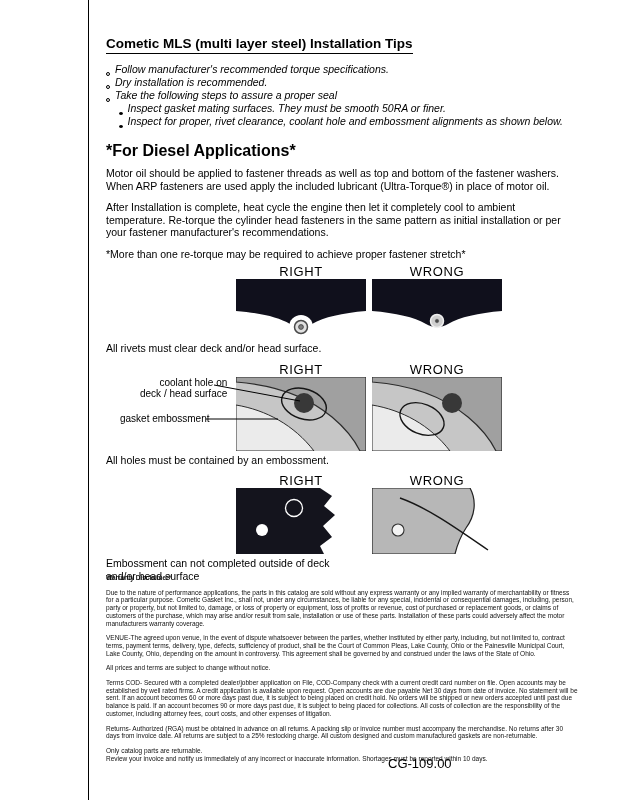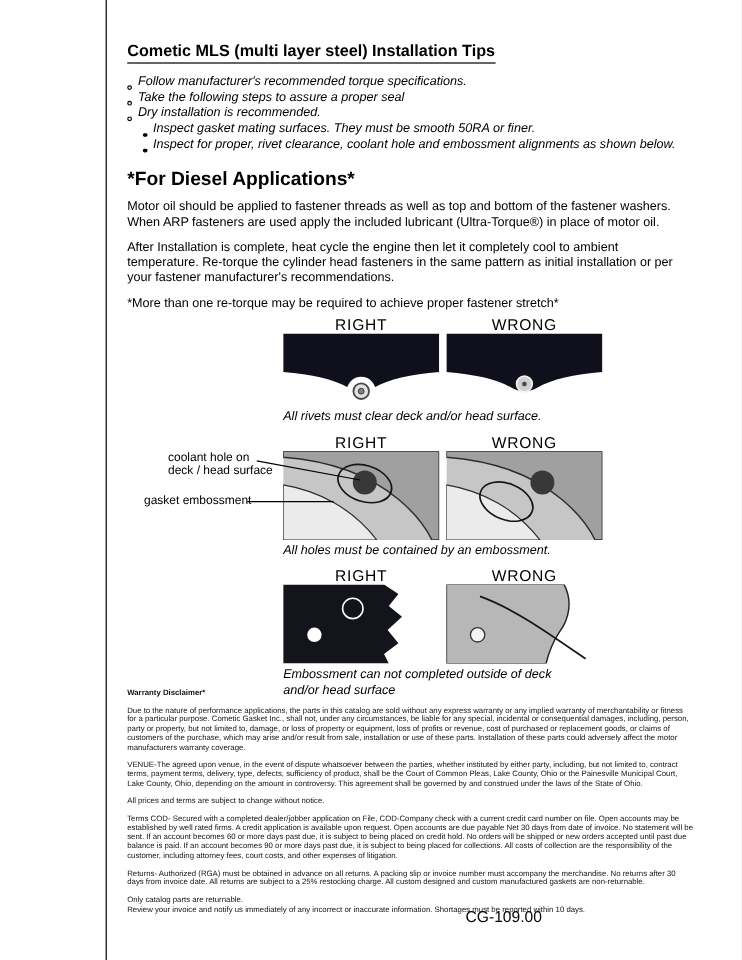--- a/index.html
+++ b/index.html
@@ -33,25 +33,25 @@
   .para.last { margin-bottom:2px; }
 
   .diagrams { margin-top:4px; }
   .diagram-row { margin-bottom:7px; }
   .labels { display:flex; margin-left:130px; width:266px; }
   .labels .lab { width:130px; text-align:center; font-size:13px; letter-spacing:0.6px; }
   .labels .lab:first-child { margin-right:6px; }
   .panels { display:flex; margin-left:130px; gap:6px; }
   .panel { width:130px; background:#fff; }
   .panel svg { display:block; width:130px; height:auto; }
-  .caption { margin-left:130px; font-size:10.5px; line-height:12.5px; margin-top:3px;font-style:italic; }
+  .caption { font-size:10.5px; line-height:12.5px; margin-top:3px; }
   .row3 .caption { width:252px; }
 
   .panels-wrap { position:relative; }
-  .annot { position:absolute; font-size:10px; line-height:11.5px; }
+  .annot { position:absolute; font-size:10px; line-height:11.5px;text-align:right; }
   .annot-coolant { left:34px; top:0; }
   .annot-emboss { left:14px; top:36px; }
   .leaders { position:absolute; left:0; top:0; pointer-events:none; }
 
   .legal { position:absolute; left:106px; top:574px; width:472px; font-size:6.5px; line-height:7.7px; color:#111; }
   .legal-heading { font-weight:bold; margin-bottom:7px; }
   .legal p { margin-bottom:7px; }
   .legal p.tight { margin-bottom:0; }
 
   .page-code { position:absolute; left:388px; top:756px; font-size:13px; }
@@ -67,25 +67,25 @@
       <span class="title">Cometic MLS (multi layer steel) Installation Tips</span>
     </div>
 
     <div class="tips">
       <div class="tip">
         <span class="dot"></span>
         <span>Follow manufacturer's recommended torque specifications.</span>
       </div>
       <div class="tip">
         <span class="dot"></span>
+        <span>Dry installation is recommended.</span>
+      </div>
+      <div class="tip">
+        <span class="dot"></span>
         <span>Take the following steps to assure a proper seal</span>
-      </div>
-      <div class="tip">
-        <span class="dot"></span>
-        <span>Dry installation is recommended.</span>
       </div>
       <div class="tip sub">
         <span class="dot"></span>
         <span>Inspect gasket mating surfaces.  They must be smooth 50RA or finer.</span>
       </div>
       <div class="tip sub">
         <span class="dot"></span>
         <span>Inspect for proper, rivet clearance, coolant hole and embossment alignments as shown below.</span>
       </div>
     </div>

